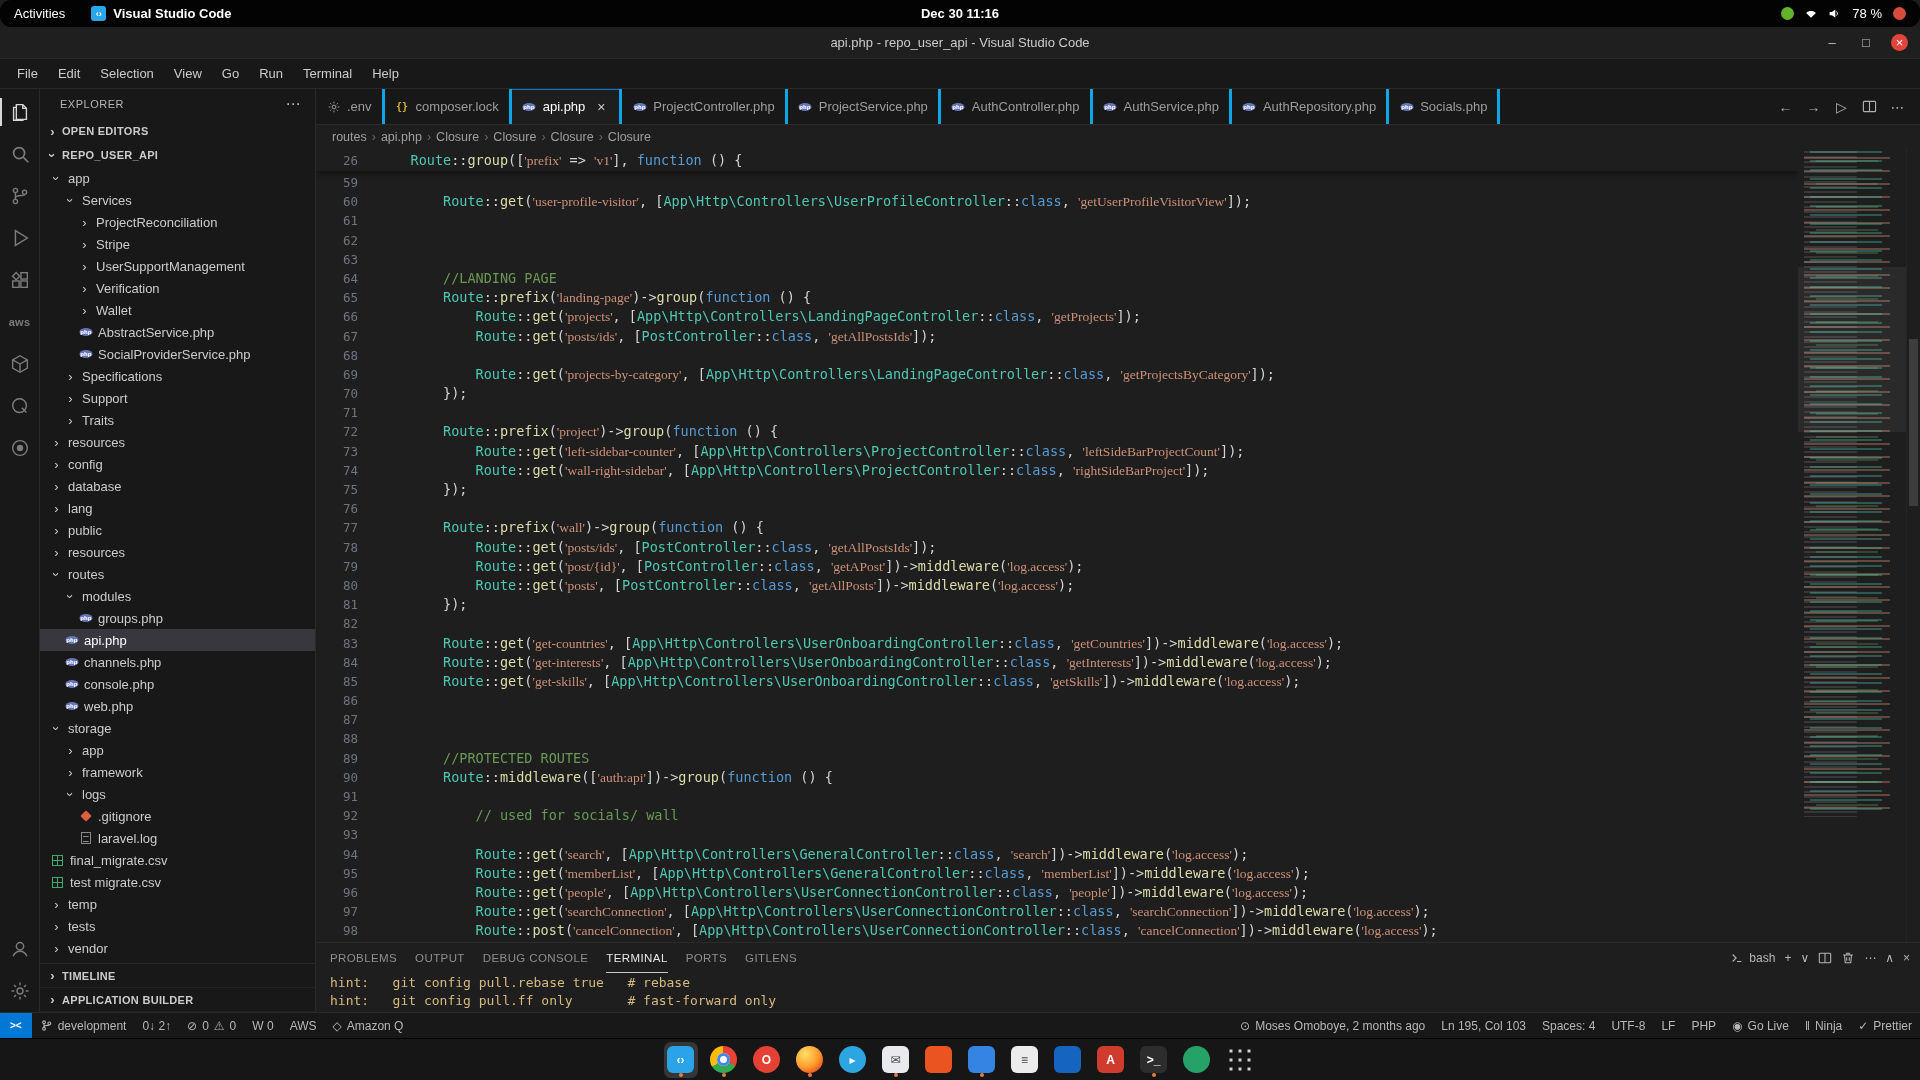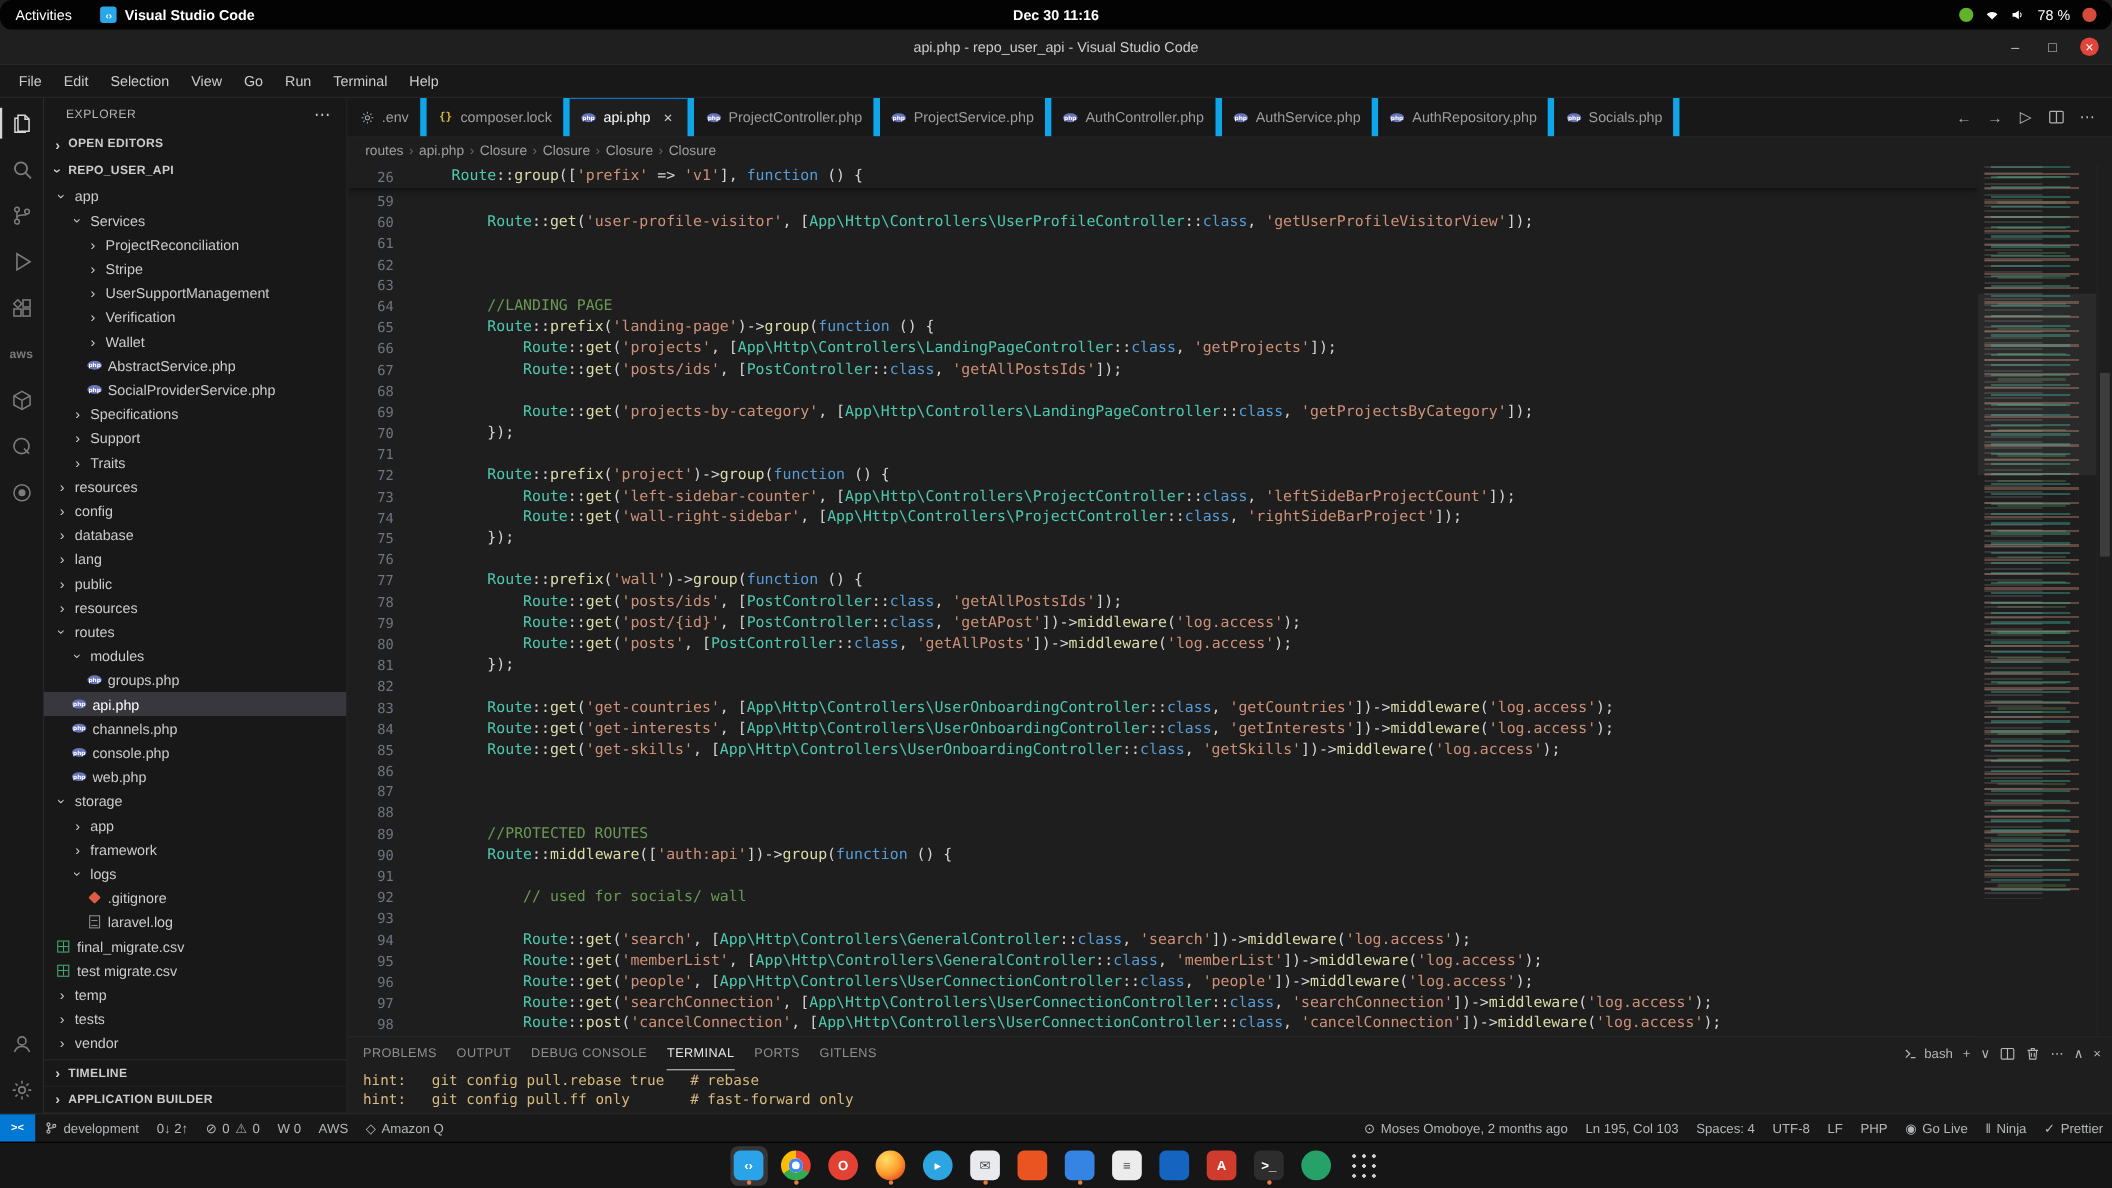--- a/index.html
+++ b/index.html
@@ -61,41 +61,41 @@
 .fi-json{color:#d9b43f;font-family:"DejaVu Sans Mono",monospace;font-size:10px;font-weight:bold;}
 .fi-csv{width:11px;height:11px;border:1px solid #41a871;background-image:linear-gradient(to right,transparent 4px,#41a871 4px,#41a871 5px,transparent 5px),linear-gradient(to bottom,transparent 4px,#41a871 4px,#41a871 5px,transparent 5px);}
 .fi-log{width:10px;height:12px;border:1px solid #8a8a8a;background-image:repeating-linear-gradient(to bottom,transparent 0 2px,#8a8a8a 2px 3px,transparent 3px 5px);background-size:70% 80%;background-position:1px 1px;background-repeat:no-repeat;}
 .fi-git{width:8px;height:8px;background:#de5b44;transform:rotate(45deg);border-radius:1px;}
 .fi-gear{color:#9da5ad;}
 
 
 .editor-zone{flex:1;display:flex;flex-direction:column;min-width:0;min-height:0;}
 .tabbar{height:36px;background:#181818;display:flex;justify-content:space-between;border-bottom:1px solid #2a2a2a;flex:none;}
 .tabs{display:flex;overflow:hidden;}
-.tab{display:flex;align-items:center;gap:6px;padding:0 10px;font-size:13px;color:#9d9d9d;background:#181818;border-right:6px solid #0ea5e9;cursor:pointer;position:relative;white-space:nowrap;}
+.tab{display:flex;align-items:center;gap:6px;padding:0 10px;font-size:13px;color:#9d9d9d;background:#181818;border-right:3px solid #0ea5e9;cursor:pointer;position:relative;white-space:nowrap;}
 .tab.active{background:#1e1e1e;color:#fff;}
 .tab.active::before{content:"";position:absolute;top:0;left:0;right:0;height:1px;background:var(--accent);}
 .tab-close{font-size:14px;color:#9d9d9d;margin-left:2px;width:16px;text-align:center;border-radius:3px;}
 .tab.active .tab-close{color:#ccc;}
 .ed-actions{display:flex;align-items:center;gap:3px;padding-right:10px;color:#b0b0b0;}
 .ed-action{width:25px;height:24px;display:flex;align-items:center;justify-content:center;font-size:14px;cursor:pointer;border-radius:4px;}
 .ed-action svg{width:15px;height:15px;}
 
 .breadcrumbs{height:24px;background:#1e1e1e;display:flex;align-items:center;padding-left:16px;font-size:12.5px;color:#9f9f9f;gap:5px;flex:none;}
 .bc-sep{color:#6c6c6c;}
 .bc-item{cursor:pointer;}
 
 .editor-wrap{flex:1;display:flex;min-height:0;background:#1e1e1e;}
 .code-area{flex:1;overflow:hidden;display:flex;flex-direction:column;min-width:0;}
 .sticky{height:22px;display:flex;align-items:center;background:#1e1e1e;box-shadow:0 3px 6px rgba(0,0,0,.4);z-index:3;font-family:"DejaVu Sans Mono",monospace;font-size:13.5px;flex:none;}
 .code-lines{flex:1;font-family:"DejaVu Sans Mono",monospace;font-size:13.5px;padding-top:2px;}
 .code-line{display:flex;height:19.2px;line-height:19.2px;}
 .ln{width:62px;text-align:right;padding-right:20px;color:#6e7681;flex:none;font-size:12.5px;}
 .lc{white-space:pre;color:var(--code-default);}
-.c-str{color:var(--string);} .c-com{color:var(--comment);} .c-kw{color:var(--keyword);} .c-cls{color:var(--classname);} .c-fn{color:var(--method);}
+.c-str{color:var(--string);font-family:Liberation Serif, serif;} .c-com{color:var(--comment);} .c-kw{color:var(--keyword);} .c-cls{color:var(--classname);} .c-fn{color:var(--method);}
 
 
 .minimap{width:108px;position:relative;background:#1e1e1e;overflow:hidden;flex:none;}
 .mm-content{position:absolute;top:2px;left:6px;right:6px;height:84%;opacity:.9;background-image:
  repeating-linear-gradient(to bottom, rgba(212,212,212,.16) 0 2px, transparent 2px 5px),
  repeating-linear-gradient(to bottom, rgba(78,201,176,.38) 0 2px, transparent 2px 9px),
  repeating-linear-gradient(to bottom, transparent 0 4px, rgba(206,145,120,.42) 4px 6px, transparent 6px 13px),
  repeating-linear-gradient(to bottom, transparent 0 9px, rgba(106,153,85,.35) 9px 11px, transparent 11px 23px);
  background-size:55% 100%,75% 100%,90% 100%,65% 100%;background-repeat:no-repeat;background-position:0 0,6px 0,0 2px,12px 0;}
 .mm-slider{position:absolute;left:0;right:0;top:118px;height:165px;background:rgba(255,255,255,.055);}

